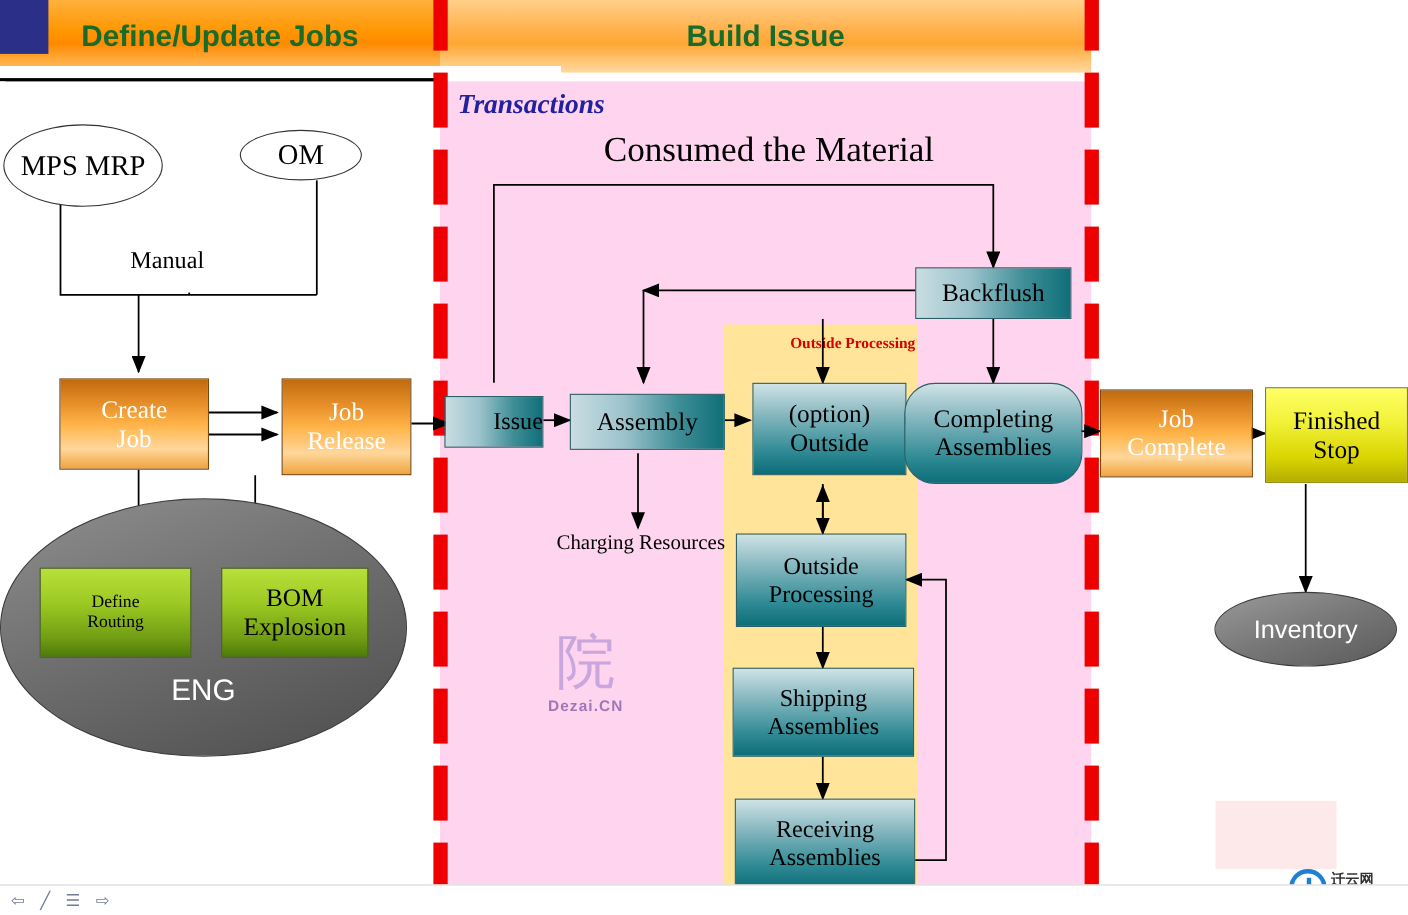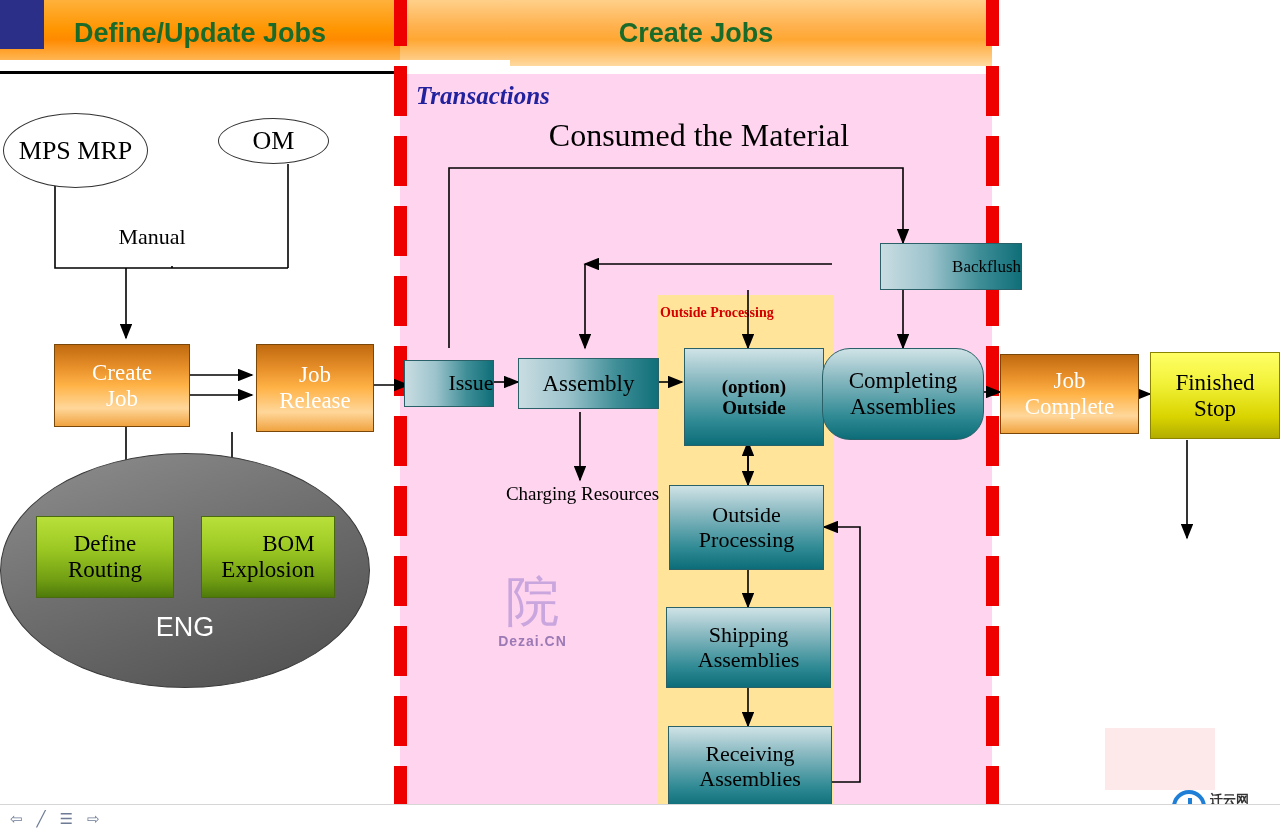--- a/index.html
+++ b/index.html
@@ -25,21 +25,21 @@
   .hdr-underline { position:absolute; left:0; top:71px; width:400px; height:3px; background:#000; }
 
   
   .pink { position:absolute; left:400px; top:74px; width:592px; height:758px; background:#ffd4ef; }
   .pink-title { position:absolute; left:416px; top:82px; font-size:25px; color:#22229e;
                 font-family:"Liberation Serif", serif; font-weight:bold; font-style:italic; }
 
   
   .yellow { position:absolute; left:658px; top:295px; width:176px; height:537px;
             background:#ffe49a; }
-  .op-title { position:absolute; left:660px; top:305px; width:172px; text-align:left;
+  .op-title { position:absolute; left:660px; top:305px; width:172px; text-align:right;
               font-family:"Liberation Serif", serif; font-weight:bold; font-size:14px; color:#d40000; }
 
   
   .dash-col { position:absolute; width:13px; }
   .dash-col span { display:block; width:13px; background:#ee0000; margin-bottom:20px; }
 
   
   .box { position:absolute; display:flex; align-items:center; justify-content:center;
          text-align:center; border:1px solid #333; line-height:1.12; }
   .box .t { display:block; }
@@ -90,21 +90,21 @@
 </head>
 <body>
 
 <div class="stage">
 
   <div class="hdr">
     <div class="hdr-seg hdr-a">
       <span>Define/Update Jobs</span>
     </div>
     <div class="hdr-seg hdr-b">
-      <span>Create Jobs</span>
+      <span>Build Issue</span>
     </div>
     <div class="hdr-blue"></div>
     <div class="hdr-white-strip"></div>
     <div class="hdr-underline"></div>
   </div>
 
   <div class="left-rail"></div>
 
   <div class="pink"></div>
   <div class="pink-title">Transactions</div>
@@ -213,28 +213,28 @@
   <div class="ellipse" style="left:218px; top:118px; width:111px; height:46px; font-size:26px;">
     <span class="t">OM</span>
   </div>
 
   <div class="lbl" style="left:102px; top:224px; width:100px; font-size:22px;">Manual</div>
 
   <div class="ellipse grey" style="left:0px; top:453px; width:370px; height:235px;">
     <span style="position:absolute; bottom:44px; left:0; width:100%; font-family:'Liberation Sans',sans-serif; font-size:27px;">ENG</span>
   </div>
 
-  <div class="box green" style="left:36px; top:516px; width:138px; height:82px; font-size:23px;">
+  <div class="box green" style="left:36px; top:516px; width:138px; height:82px; font-size:16px;">
     <span>
       <span class="t">Define</span>
       <span class="t">Routing</span>
     </span>
   </div>
 
-  <div class="box green" style="left:201px; top:516px; width:134px; height:82px; font-size:23px;text-align:right;">
+  <div class="box green" style="left:201px; top:516px; width:134px; height:82px; font-size:23px;">
     <span>
       <span class="t">BOM</span>
       <span class="t">Explosion</span>
     </span>
   </div>
 
   <div class="box orange" style="left:54px; top:344px; width:136px; height:83px; font-size:23px;">
     <span>
       <span class="t">Create</span>
       <span class="t">Job</span>
@@ -251,25 +251,25 @@
   <div class="lbl" style="left:544px; top:117px; width:310px; font-size:32px;">Consumed the Material</div>
 
   <div class="box teal" style="left:404px; top:360px; width:90px; height:47px; font-size:22px;padding-left:44px;">
     <span class="t">Issue</span>
   </div>
 
   <div class="box teal" style="left:518px; top:358px; width:141px; height:51px; font-size:23px;">
     <span class="t">Assembly</span>
   </div>
 
-  <div class="box teal" style="left:880px; top:243px; width:142px; height:47px; font-size:17px;justify-content:flex-end;">
+  <div class="box teal" style="left:832px; top:243px; width:142px; height:47px; font-size:23px;">
     <span class="t">Backflush</span>
   </div>
 
-  <div class="box teal2" style="left:684px; top:348px; width:140px; height:98px; font-size:19px;font-weight:bold;">
+  <div class="box teal2" style="left:684px; top:348px; width:140px; height:84px; font-size:23px;">
     <span>
       <span class="t">(option)</span>
       <span class="t">Outside</span>
     </span>
   </div>
 
   <div class="box teal2" style="left:822px; top:348px; width:162px; height:92px; font-size:23px;border-radius:28px;">
     <span>
       <span class="t">Completing</span>
       <span class="t">Assemblies</span>
@@ -309,20 +309,23 @@
     </span>
   </div>
 
   <div class="box yel" style="left:1150px; top:352px; width:130px; height:87px; font-size:23px;">
     <span>
       <span class="t">Finished</span>
       <span class="t">Stop</span>
     </span>
   </div>
 
+  <div class="ellipse grey2" style="left:1104px; top:538px; width:166px; height:68px; font-family:'Liberation Sans',sans-serif; font-size:23px;">
+    <span class="t">Inventory</span>
+  </div>
 
   <div class="wm-dezai">
     <div class="glyph">院</div>
     <div class="txt">Dezai.CN</div>
   </div>
   <div class="wm-box"></div>
   <div class="wm-iyunv">
     <div class="ring"></div>
     <div class="w">
       <b>迁云网</b>

